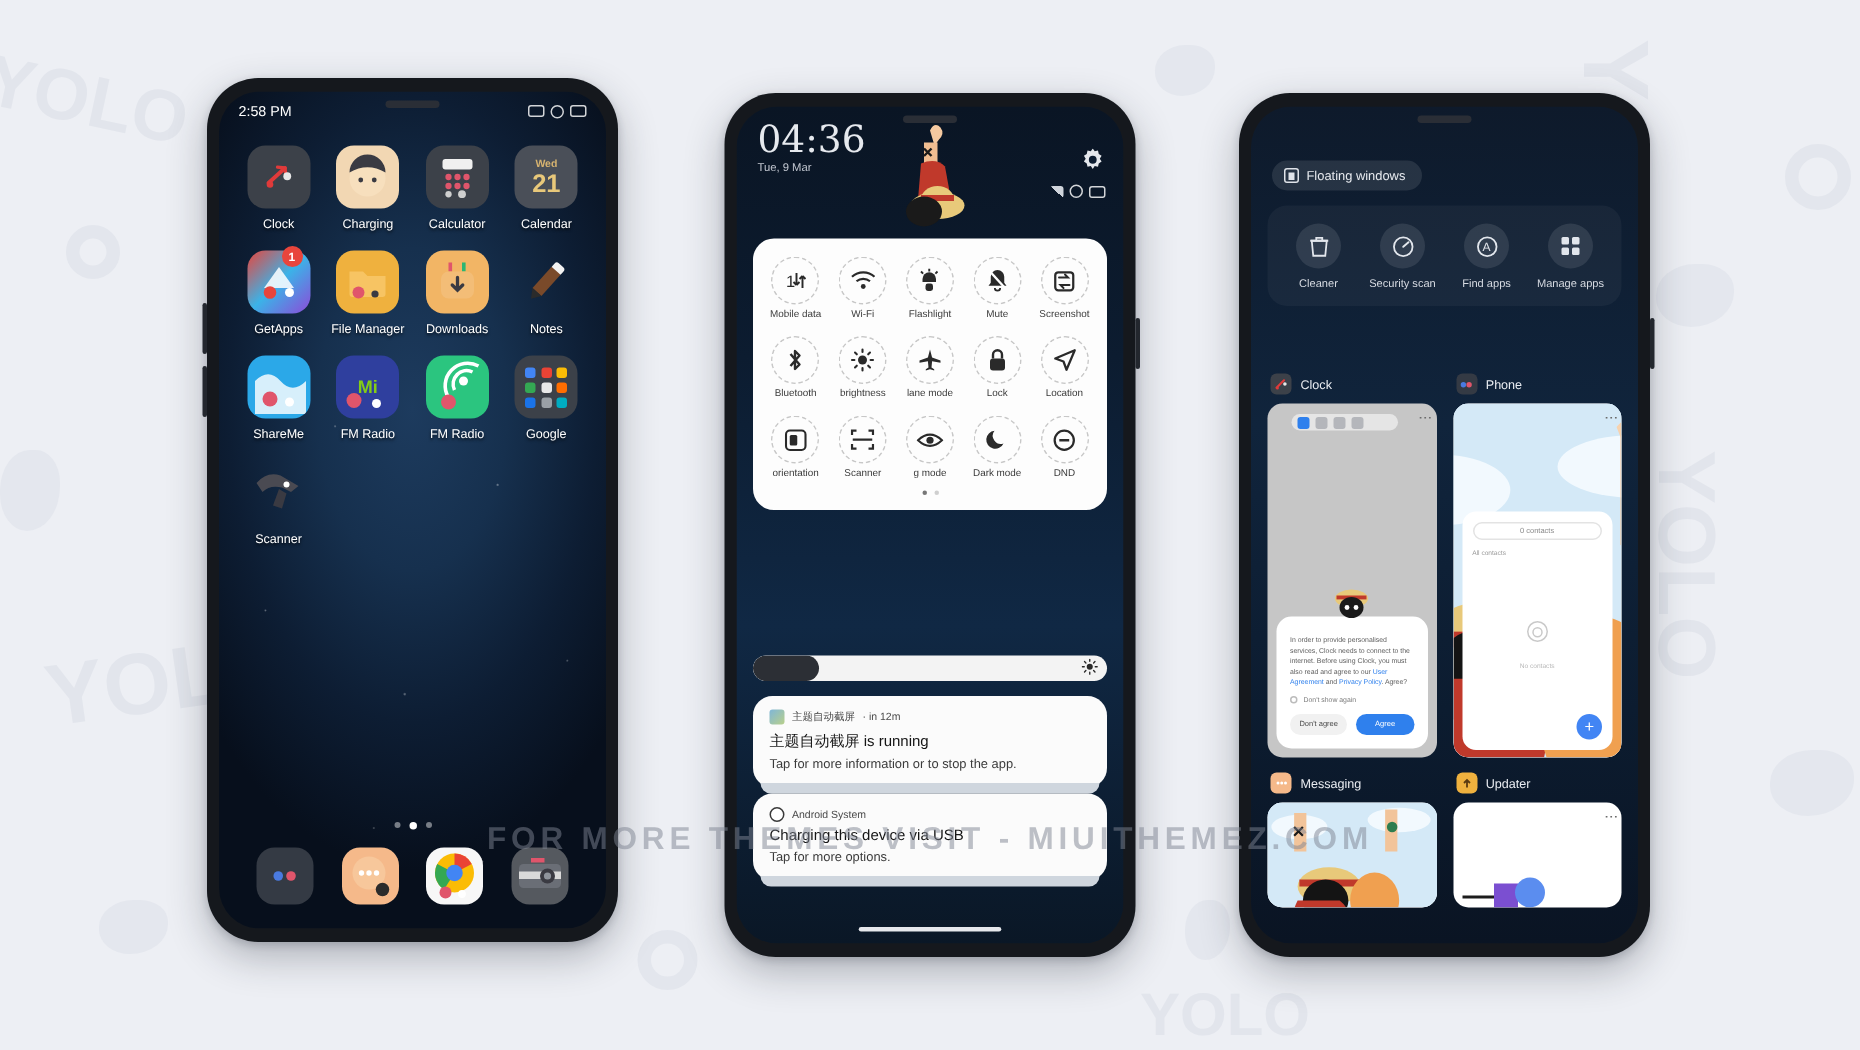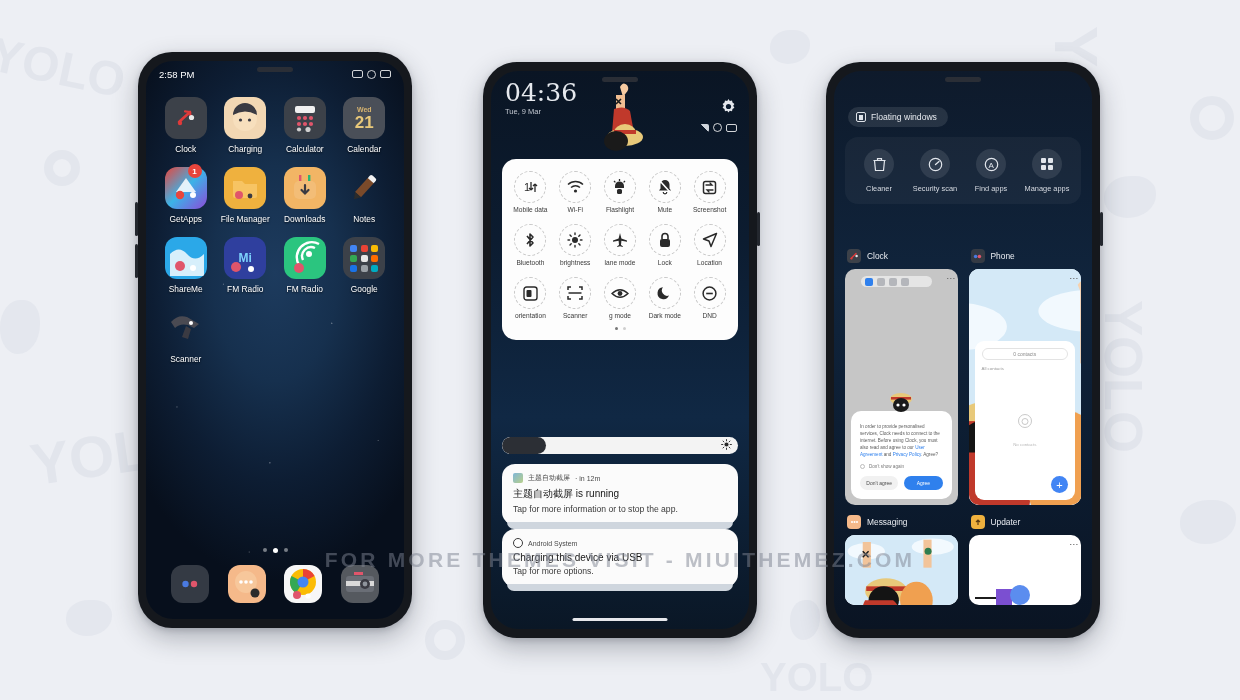--- a/index.html
+++ b/index.html
@@ -168,21 +168,21 @@
   
   .ic-clock { background:#3c4149; }
   .ic-contacts { background:#f2d7b3; }
   .ic-calc { background:#3c4149; }
   .ic-cal { background:#4a4f58; flex-direction: column; color:#e8b84b; font-weight:bold; }
   .ic-getapps { background: linear-gradient(135deg,#e8453c 0%,#3bb3e8 50%,#8d4ad8 100%); }
   .ic-file { background:#efb13e; }
   .ic-down { background:#f2b565; }
   .ic-notes { background:transparent; }
   .ic-shareme { background:#2ba8e8; }
-  .ic-mipay { background:#2f3f9e; color:#7dd3fc; font-weight:bold; font-size:12px;justify-content:center;}
+  .ic-mipay { background:#2f3f9e; color:#84cc16; font-weight:bold; font-size:12px;justify-content:center;}
   .ic-fm { background:#2bc57f; }
   .ic-google { background:#3c4149; }
   .ic-scanner { background:transparent; }
   .ic-recorder { background:transparent; }
   .ic-screenrec { background:#c9cbd0; color:#5a5f68; font-size:10px; font-weight:bold; }
   .ic-more { background:#3c4149; }
   .minigrid {
     display:grid; grid-template-columns: repeat(3,1fr);
     gap:3px; width:28px;
   }

